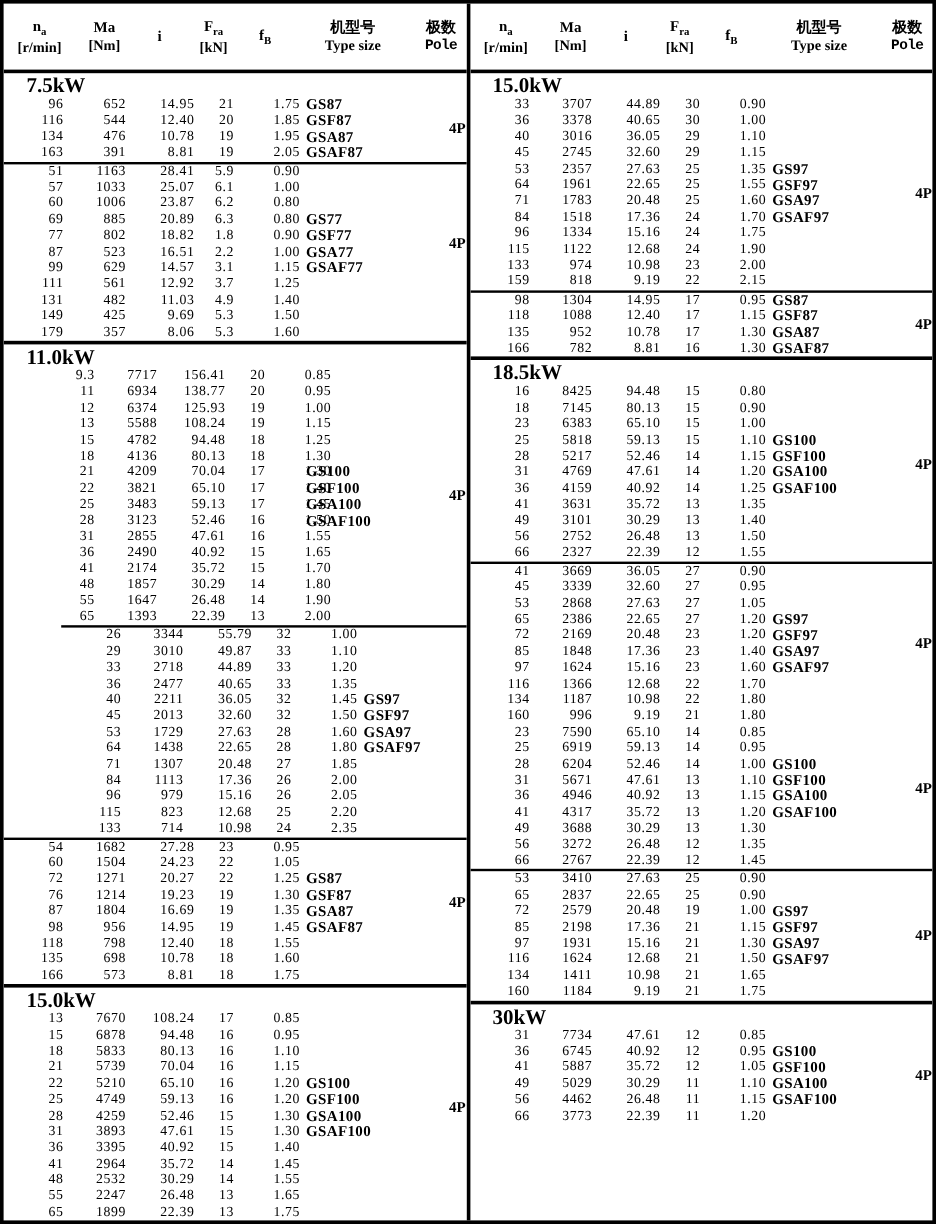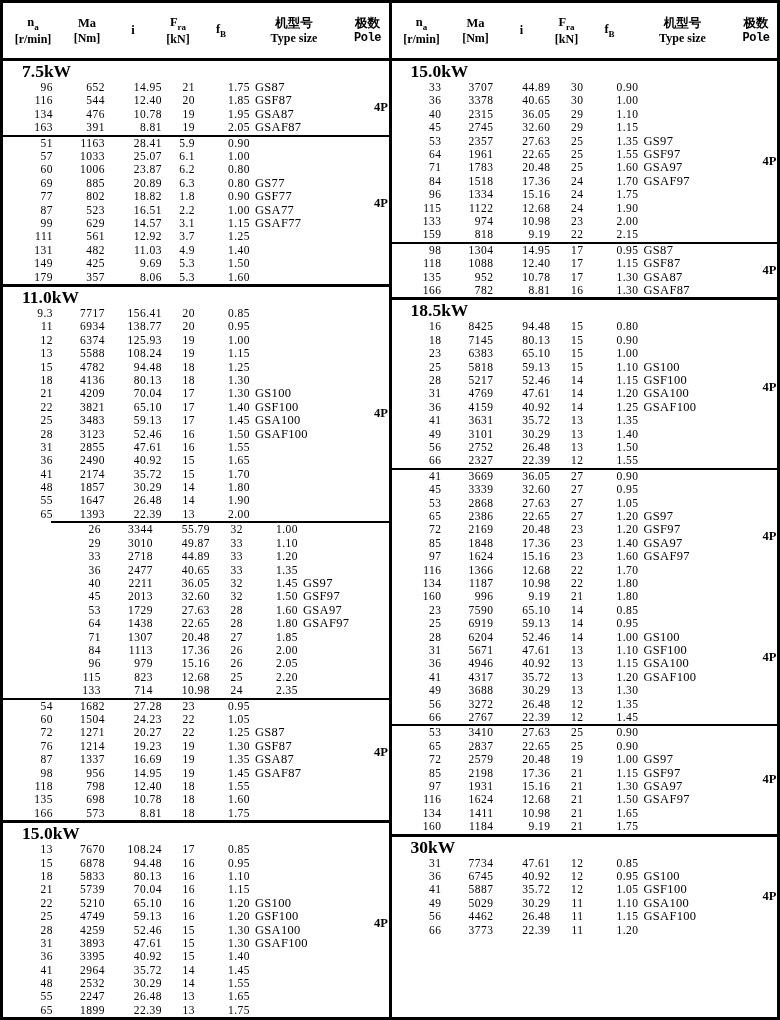--- a/index.html
+++ b/index.html
@@ -34,21 +34,21 @@
     font-size: 17.5px; font-weight: bold;
     padding-left: 19px;
   }
   .block { position: relative; flex: 0 0 auto; }
   .block.sep { border-top: 2px solid #000; }
   .row { display: flex; height: var(--rh); line-height: var(--rh); font-size: 11.5px; }
   .c { display: block; text-align: right; letter-spacing: 0.5px; white-space: pre; }
   .c.na { width: 50px; } .c.ma { width: 52px; } .c.i { width: 57px; }
   .c.fra { width: 33px; } .c.fb { width: 55px; }
   .types { position: absolute; left: 252px; }
-  .types div { height: var(--rh); line-height: var(--rh); font-weight: normal; font-size: 12.5px; letter-spacing: 0.3px; }
+  .types div { height: var(--rh); line-height: var(--rh); font-weight: bold; font-size: 12.5px; letter-spacing: 0.3px; }
   .pole { position: absolute; left: 343px; width: 42px; text-align: right; font-weight: bold; font-size: 12.5px; height: var(--rh); line-height: var(--rh); }
 </style>
 </head>
 <body>
 
 <div class="page">
 
   <div class="col left">
     <div class="thead">
       <div class="th w-na">
@@ -197,21 +197,21 @@
           </div>
           <div class="types" style="top: 40.2px;">
             <div>GS77</div>
             <div>GSF77</div>
             <div>GSA77</div>
             <div>GSAF77</div>
           </div>
           <div class="pole" style="top: 60.3px;">4P</div>
         </div>
         <div class="section-title">11.0kW</div>
-        <div class="block" style="height: 214.4px;">
+        <div class="block" style="height: 214.4px; padding-left: 26px;">
           <div class="row">
             <span class="c na">9.3</span>
             <span class="c ma">7717</span>
             <span class="c i">156.41</span>
             <span class="c fra">20</span>
             <span class="c fb">0.85</span>
           </div>
           <div class="row">
             <span class="c na">11</span>
             <span class="c ma">6934</span>
@@ -449,21 +449,21 @@
           </div>
           <div class="row">
             <span class="c na">76</span>
             <span class="c ma">1214</span>
             <span class="c i">19.23</span>
             <span class="c fra">19</span>
             <span class="c fb">1.30</span>
           </div>
           <div class="row">
             <span class="c na">87</span>
-            <span class="c ma">1337</span>
+            <span class="c ma">1804</span>
             <span class="c i">16.69</span>
             <span class="c fra">19</span>
             <span class="c fb">1.35</span>
           </div>
           <div class="row">
             <span class="c na">98</span>
             <span class="c ma">956</span>
             <span class="c i">14.95</span>
             <span class="c fra">19</span>
             <span class="c fb">1.45</span>
@@ -642,21 +642,21 @@
           </div>
           <div class="row">
             <span class="c na">36</span>
             <span class="c ma">3378</span>
             <span class="c i">40.65</span>
             <span class="c fra">30</span>
             <span class="c fb">1.00</span>
           </div>
           <div class="row">
             <span class="c na">40</span>
-            <span class="c ma">2315</span>
+            <span class="c ma">3016</span>
             <span class="c i">36.05</span>
             <span class="c fra">29</span>
             <span class="c fb">1.10</span>
           </div>
           <div class="row">
             <span class="c na">45</span>
             <span class="c ma">2745</span>
             <span class="c i">32.60</span>
             <span class="c fra">29</span>
             <span class="c fb">1.15</span>

